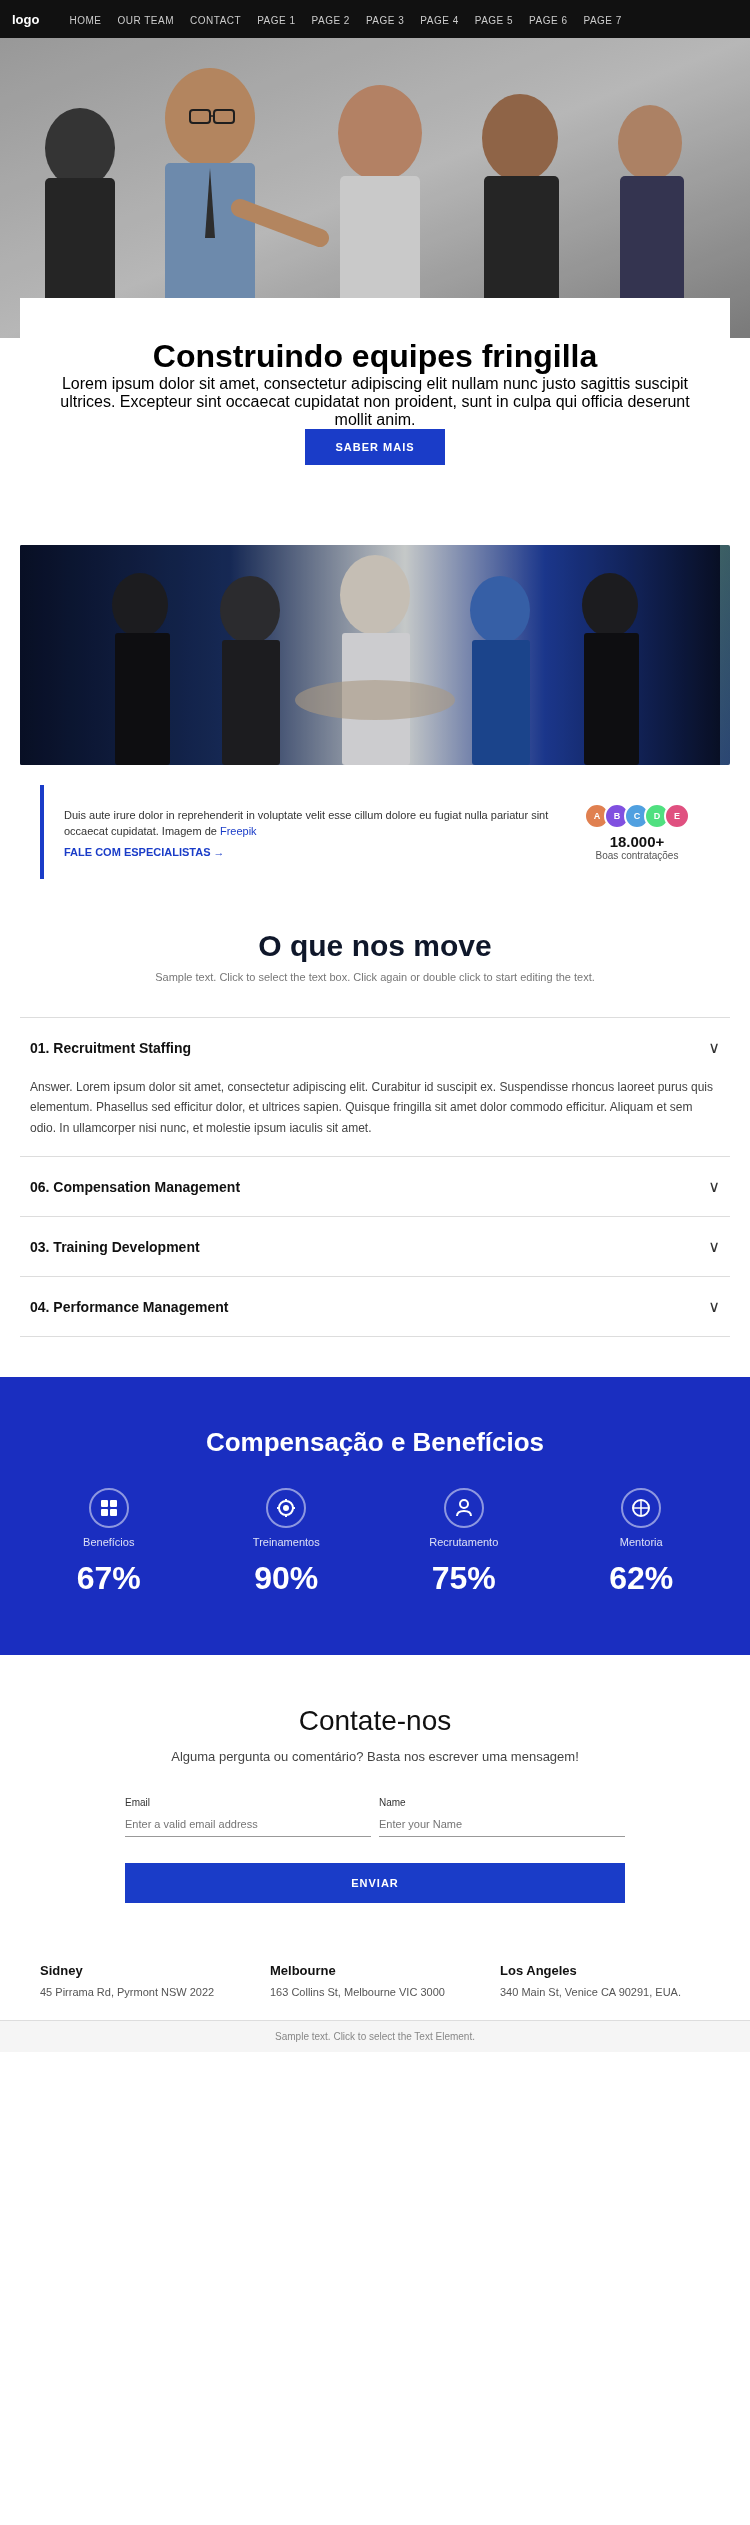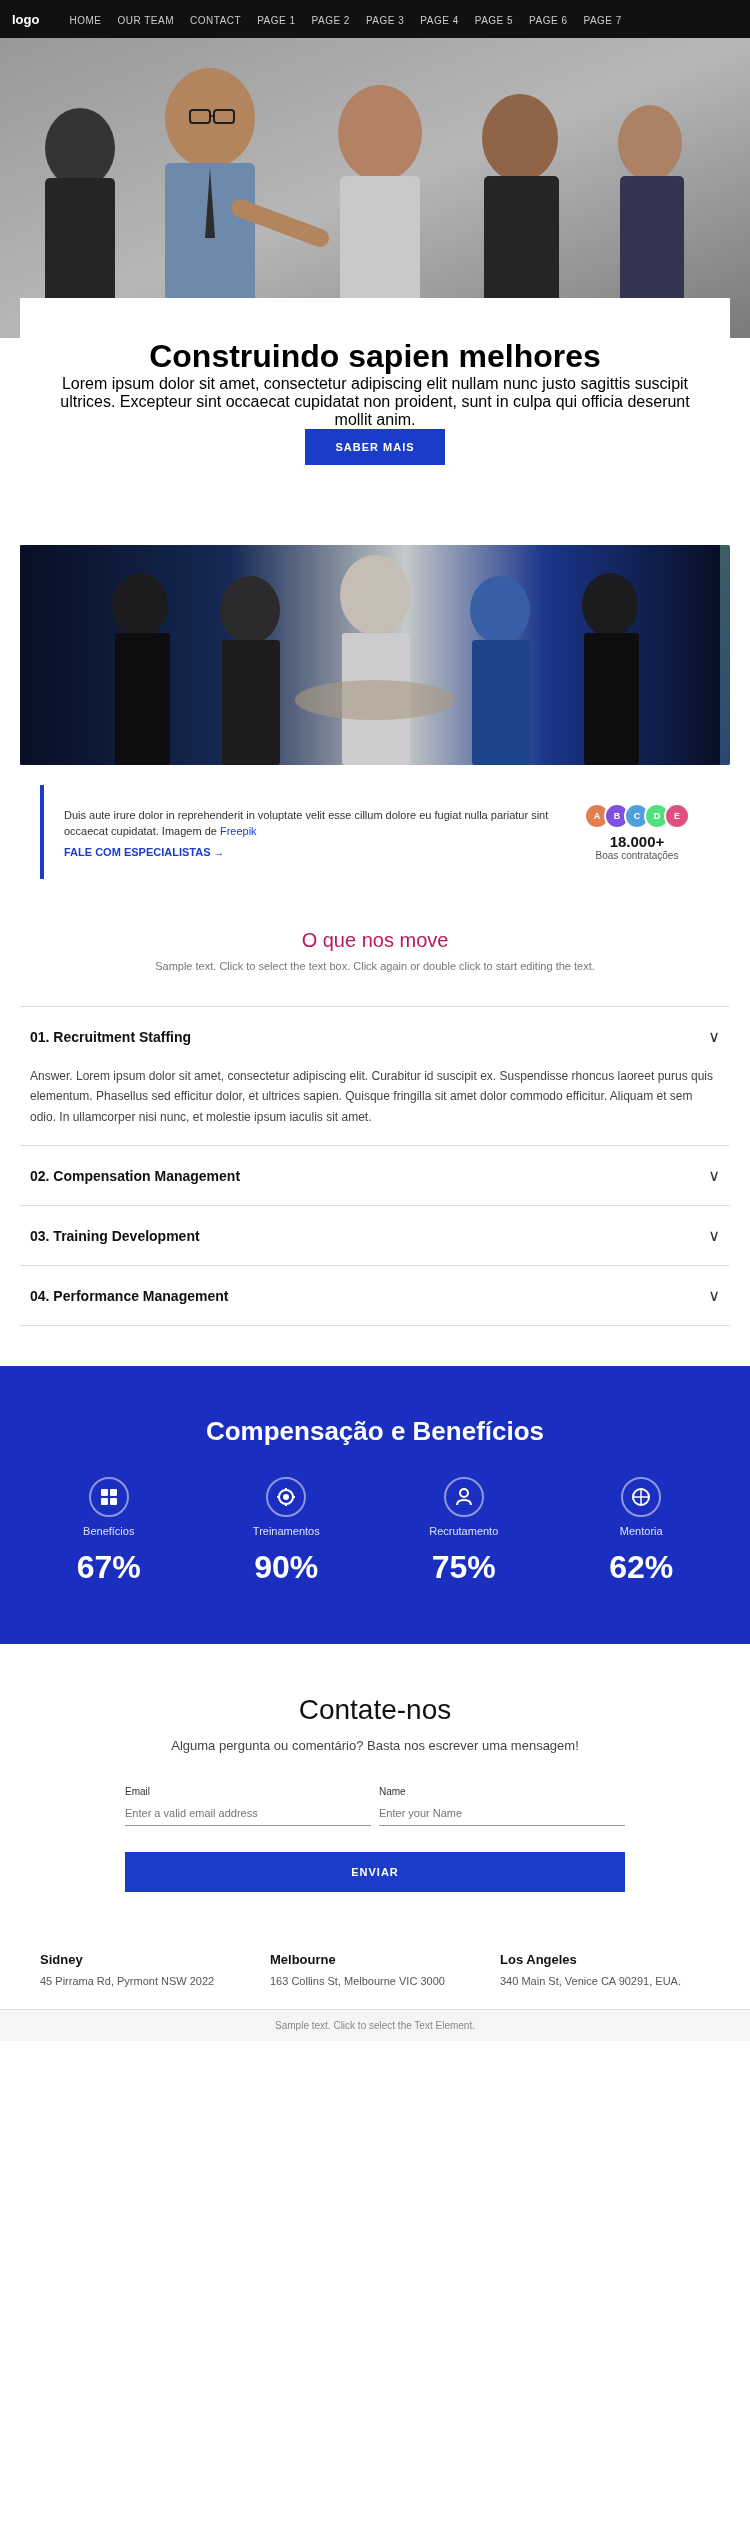--- a/index.html
+++ b/index.html
@@ -171,23 +171,23 @@
       font-size: 10px;
       color: #555;
     }
 
     
     .section-what {
       padding: 50px 30px 20px;
       text-align: center;
     }
     .section-what h2 {
-      font-size: 20px;
-      font-weight: normal;
-      color: #be185d;
+      font-size: 30px;
+      font-weight: bold;
+      color: #0f172a;
       margin-bottom: 8px;
     }
     .section-what .subtitle {
       font-size: 11px;
       color: #777;
       margin-bottom: 14px;
     }
 
     
     .accordion {
@@ -428,21 +428,21 @@
 
       <line x1="240" y1="170" x2="320" y2="200" stroke="#c8956a" stroke-width="18" stroke-linecap="round"></line>
 
       <rect width="750" height="300" fill="rgba(0,0,0,0.1)"></rect>
     </svg>
   </div>
 </div>
 
 <div class="white-card-overlap">
   <div style="text-align:center;">
-    <h1>Construindo sapien melhores</h1>
+    <h1>Construindo equipes fringilla</h1>
     <p>Lorem ipsum dolor sit amet, consectetur adipiscing elit nullam nunc justo sagittis suscipit ultrices. Excepteur sint occaecat cupidatat non proident, sunt in culpa qui officia deserunt mollit anim.</p>
     <button class="btn-primary">SABER MAIS</button>
   </div>
 </div>
 
 <div style="height:30px;"></div>
 
 <div class="team-photo-section">
   <div class="team-photo-box">
     <div class="handshake-overlay"></div>
@@ -518,21 +518,21 @@
       <span class="chevron">∨</span>
     </div>
     <div class="accordion-body open">
       <p>Answer. Lorem ipsum dolor sit amet, consectetur adipiscing elit. Curabitur id suscipit ex. Suspendisse rhoncus laoreet purus quis elementum. Phasellus sed efficitur dolor, et ultrices sapien. Quisque fringilla sit amet dolor commodo efficitur. Aliquam et sem odio. In ullamcorper nisi nunc, et molestie ipsum iaculis sit amet.</p>
     </div>
   </div>
 
   <div class="accordion-item">
     <div class="accordion-header">
       <span class="acc-title">
-        <span>02.</span>
+        <span>06.</span>
         <span>Compensation Management</span>
       </span>
       <span class="chevron">∨</span>
     </div>
 
   </div>
 
   <div class="accordion-item">
     <div class="accordion-header">
       <span class="acc-title">

